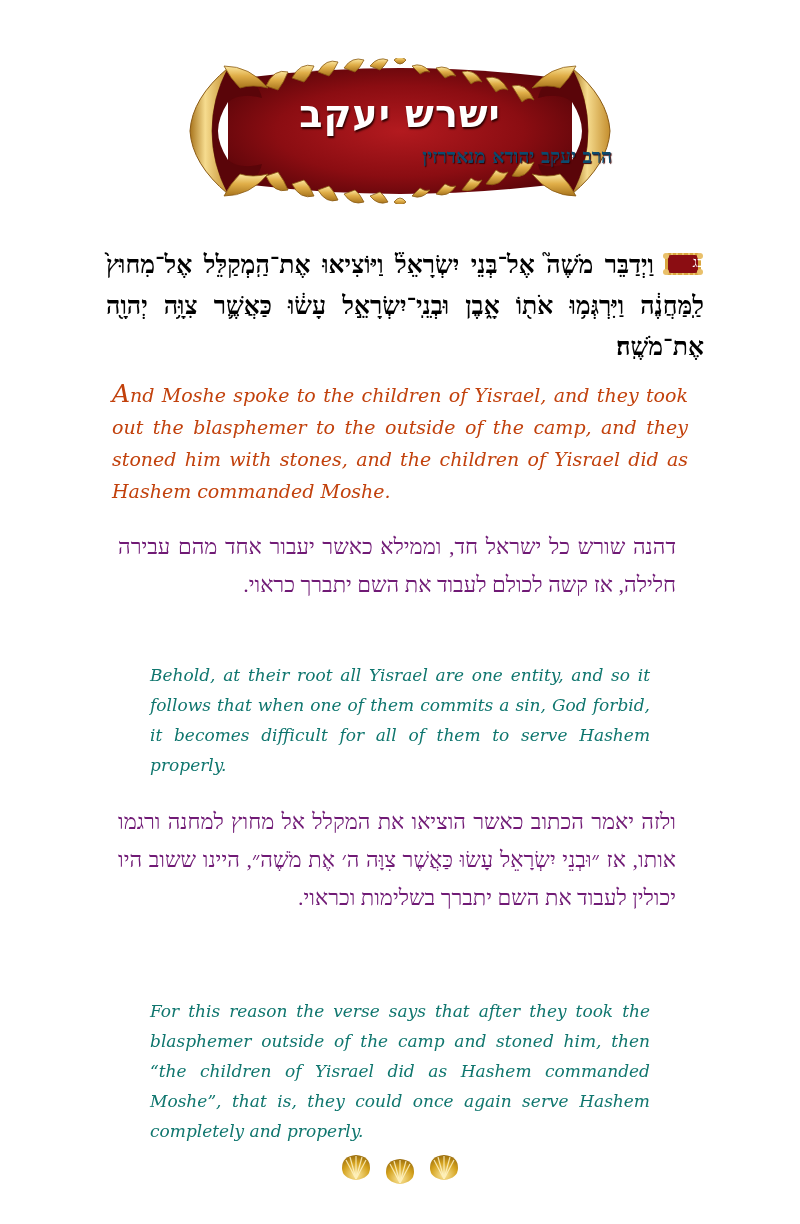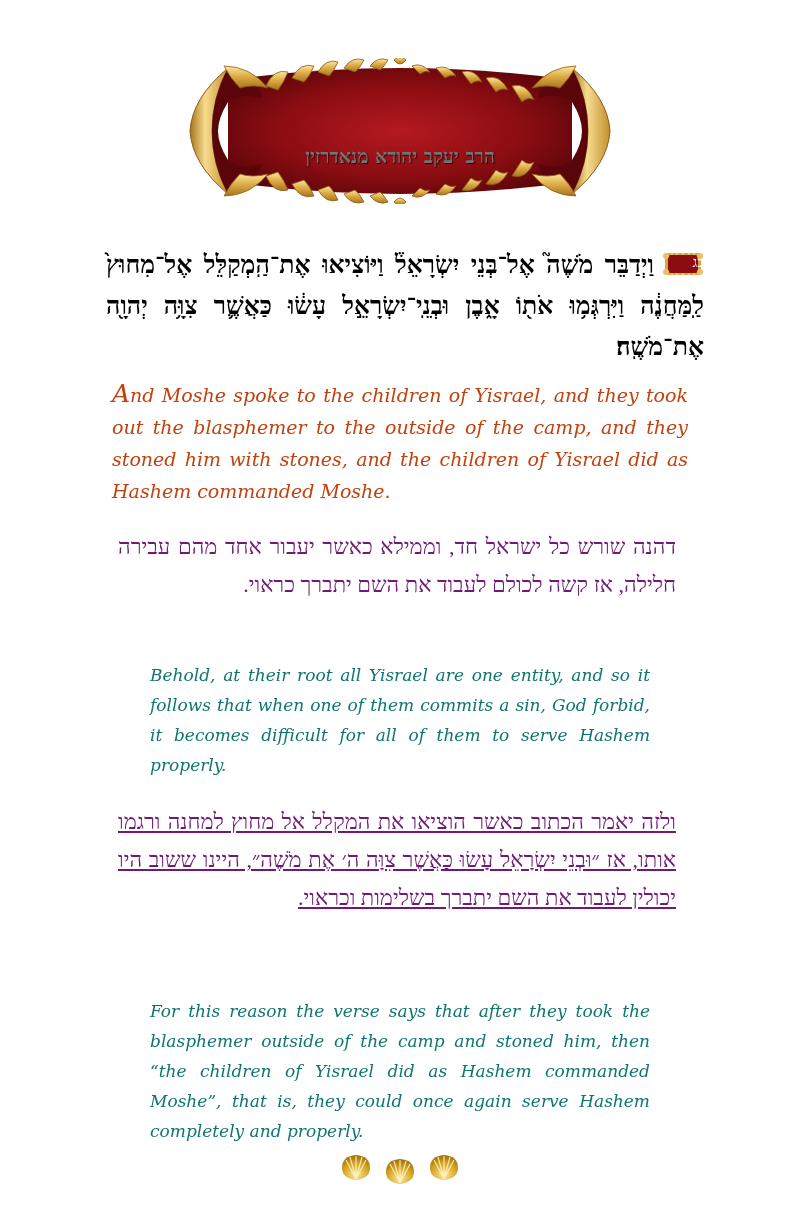--- a/index.html
+++ b/index.html
@@ -4,43 +4,43 @@
   <style>
     html, body { margin: 0; padding: 0; background: #ffffff; }
     body { width: 800px; height: 1224px; position: relative; overflow: hidden; font-family: "DejaVu Serif", serif; color: #111; }
 
     
     .banner { position: absolute; left: 188px; top: 58px; width: 424px; height: 146px; }
     .banner svg { position: absolute; left: 0; top: 0; }
     .banner-title { position: absolute; left: 0; right: 0; top: 34px; text-align: center; direction: rtl;
       font-family: "DejaVu Sans", sans-serif; font-weight: bold; font-size: 38px; color: #ffffff;
       text-shadow: 1px 2px 2px #2a0000; letter-spacing: 1px; }
-    .banner-sub { position: absolute; left: 0; right: 0; top: 87px; text-align: center; direction: rtl;
-      font-family: "DejaVu Serif", serif; font-weight: bold; font-size: 19px; color: #737373;
+    .banner-sub { position: absolute; left: 0; right: 0; top: 87px; direction: rtl;
+      font-family: "DejaVu Serif", serif; font-weight: bold; font-size: 19px; color: #0c4a6e;
       text-shadow: 1px 1px 1px #3a0000; }
 
     
     .verse { position: absolute; left: 106px; top: 244px; width: 598px; direction: rtl; text-align: justify;
       text-align-last: right;
       font-family: "DejaVu Serif", serif; font-weight: bold; font-size: 25px; line-height: 41px; color: #000; }
     .verse-badge { display: inline-block; vertical-align: middle; width: 42px; height: 26px; margin-left: 8px; position: relative; top: -3px; }
     .verse-badge svg { display: block; }
     .verse-badge-num { position: absolute; left: 0; right: 0; top: 3px; text-align: center; color: #fff;
       font-family: Liberation Serif, serif; font-weight: normal; font-size: 14px; line-height: 18px; direction: rtl; }
 
     
     .translation { position: absolute; left: 112px; top: 378px; width: 576px; text-align: justify;
       font-family: "DejaVu Serif", serif; font-style: italic; font-size: 19px; line-height: 32px; color: #c2410c; }
     .dropcap { font-size: 25px; }
 
     
     .heb-para { position: absolute; left: 118px; width: 558px; direction: rtl; text-align: justify; text-align-last: right;
       font-family: "Liberation Serif", serif; font-size: 22px; line-height: 38px; color: #701a75; }
     .heb-1 { top: 528px; }
-    .heb-2 { top: 803px; text-decoration: underline; }
+    .heb-2 { top: 803px; }
 
     .eng-para { position: absolute; left: 150px; width: 500px; text-align: justify;
       font-family: "DejaVu Serif", serif; font-style: italic; font-size: 17px; line-height: 30px; color: #0f766e; }
     .eng-1 { top: 660px; }
     .eng-2 { top: 972px; margin-top: 24px; }
 
     
     .shells { position: absolute; left: 340px; top: 1152px; width: 120px; height: 34px; display: flex; justify-content: space-between; }
     .shell { width: 32px; height: 30px; }
     .shell.mid { margin-top: 4px; }
@@ -101,20 +101,21 @@
       <path d="M156 136 q8 12 20 8 q-4 -8 -9 -12 z"></path>
       <path d="M182 138 q8 10 18 6 q-4 -7 -8 -10 z"></path>
       <path d="M206 144 q6 6 12 0 q-6 -8 -12 0 z"></path>
       <path d="M224 138 q10 4 18 -6 q-5 2 -10 -2 z"></path>
       <path d="M248 136 q12 4 20 -8 q-5 2 -11 -2 z"></path>
       <path d="M274 132 q12 4 20 -10 q-5 3 -11 -2 z"></path>
       <path d="M298 126 q14 4 22 -12 q-6 3 -12 -2 z"></path>
       <path d="M324 118 q14 4 22 -14 q-6 4 -12 -2 z"></path>
     </g>
   </svg>
+  <div class="banner-title">ישרש יעקב</div>
   <div class="banner-sub">הרב יעקב יהודא מנאדרזין</div>
 </div>
 
 <div class="verse">
   <span class="verse-badge">
     <svg width="42" height="26" viewBox="0 0 42 26">
       <rect x="3" y="2" width="36" height="22" rx="4" fill="#d9a640"></rect>
       <rect x="6" y="4" width="30" height="18" rx="3" fill="#8b0d12"></rect>
       <circle cx="4" cy="5" r="3" fill="#e9c06a"></circle>
       <circle cx="38" cy="5" r="3" fill="#e9c06a"></circle>

